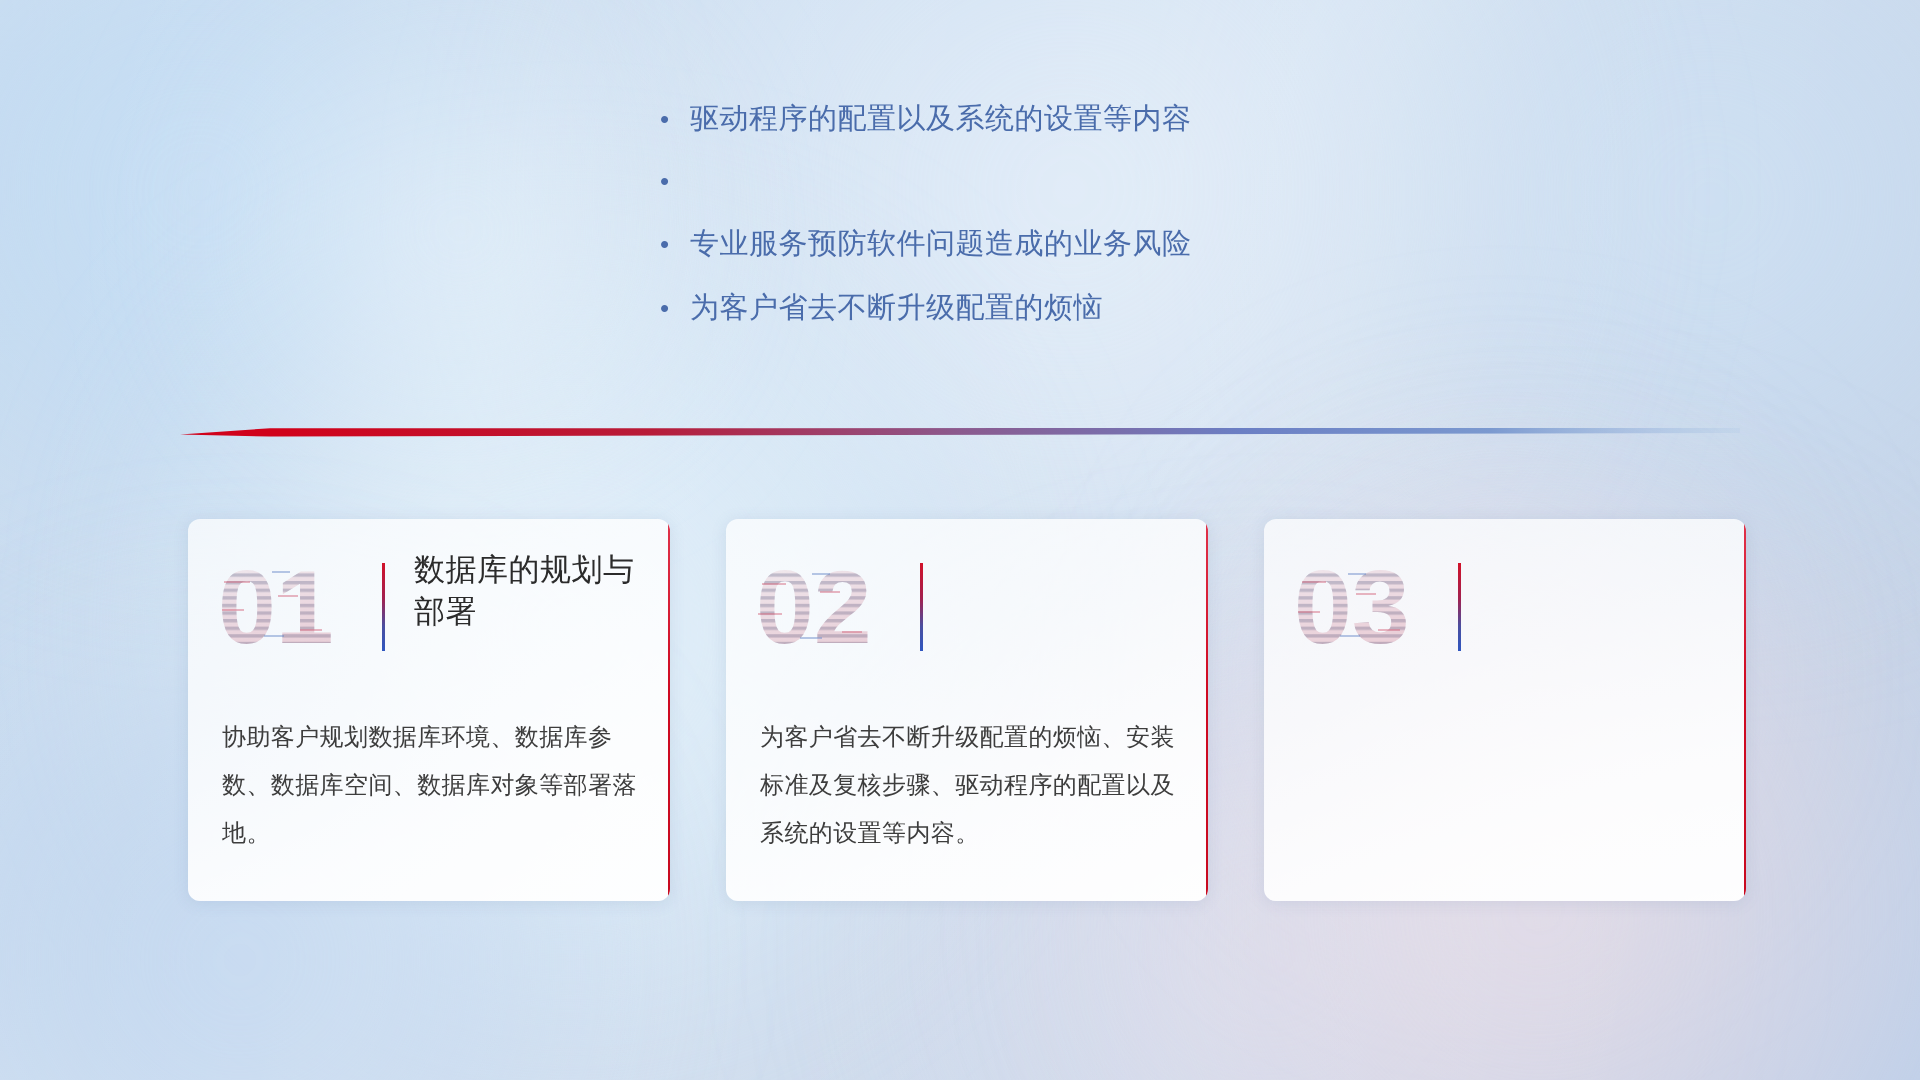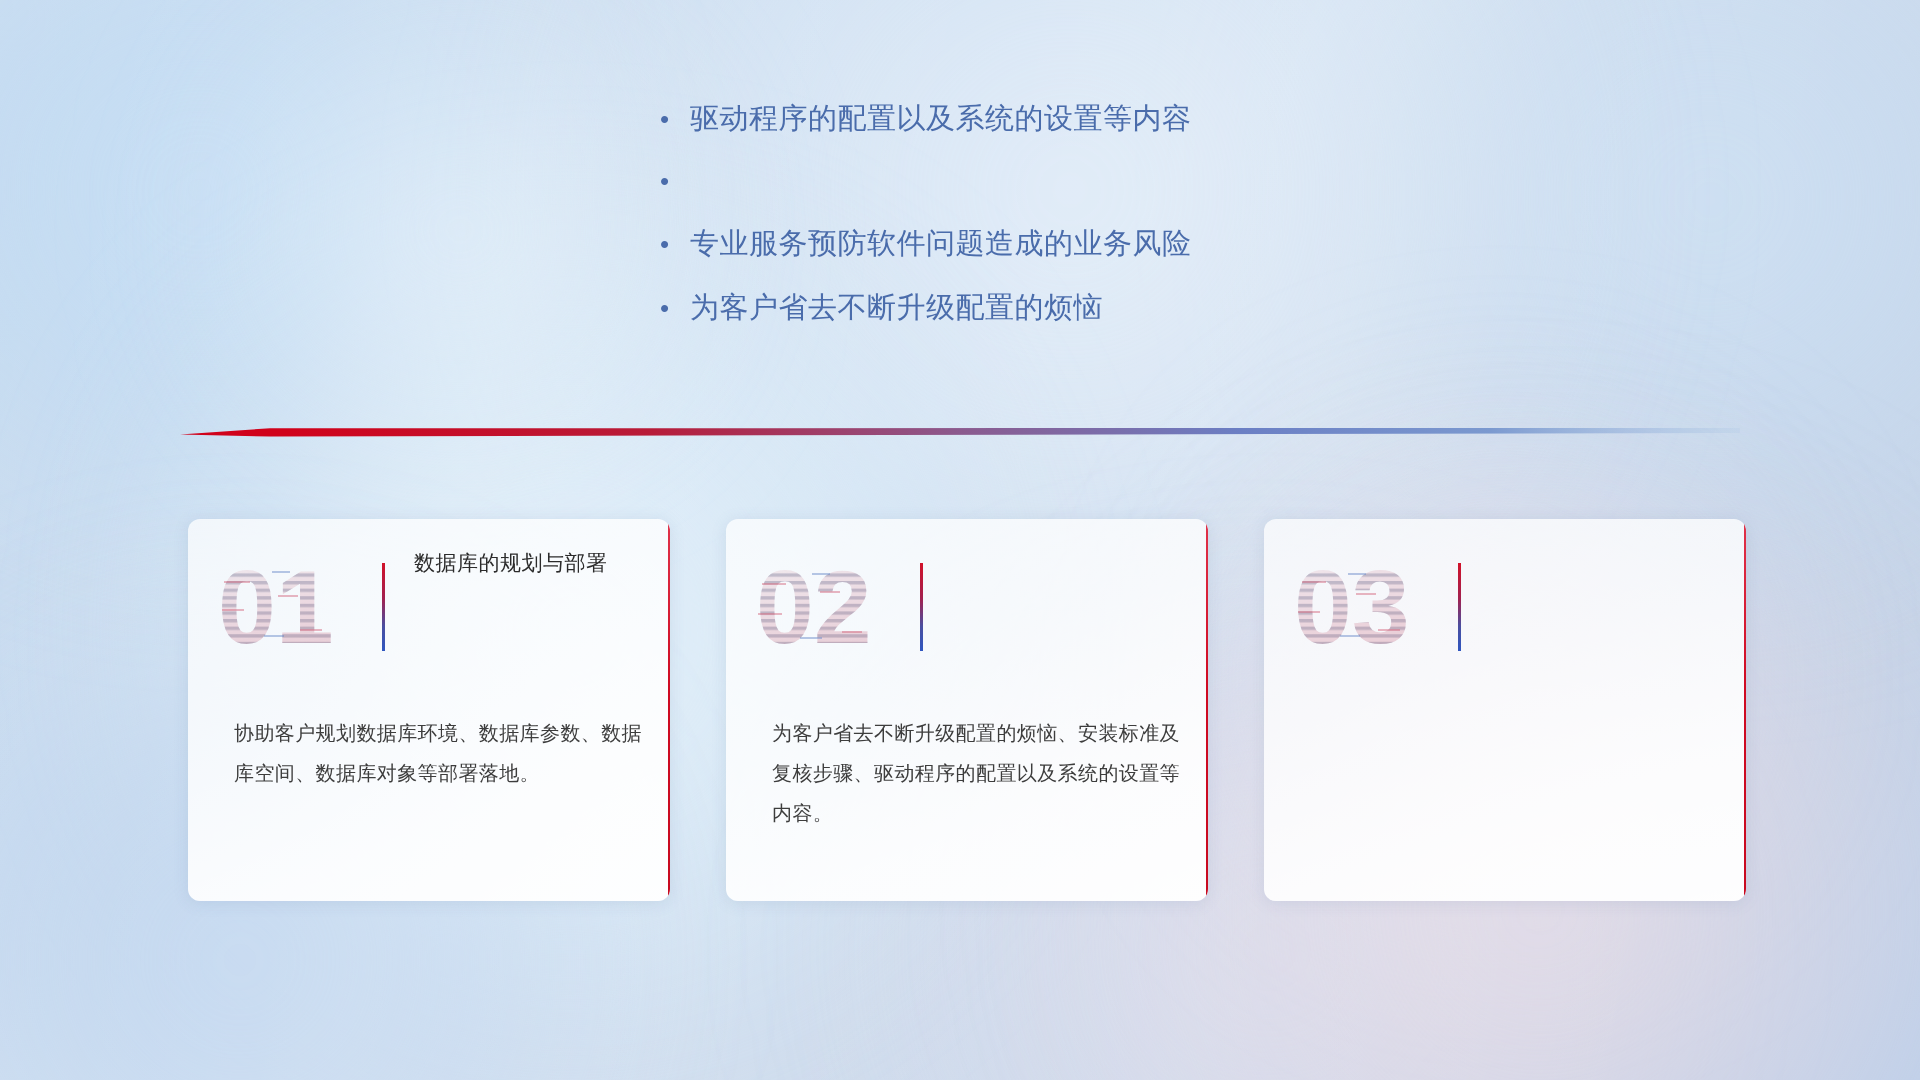--- a/index.html
+++ b/index.html
@@ -94,27 +94,27 @@
     opacity:.95;
   }
   .wm svg{ display:block; width:100%; height:100%; }
   .vbar{
     position:absolute; left:194px; top:44px;
     width:3px; height:88px;
     background:linear-gradient(180deg,#d1122a 0%,#a3204e 40%,#4a4fa0 72%,#2f56c0 100%);
   }
   .card-title{
     position:absolute; left:226px; top:30px; right:20px;
-    font-size:21px; line-height:1.36;
+    font-size:31px; line-height:1.36;
     color:#2b2b2b; font-weight:400; letter-spacing:.5px;
   }
   .card-body{
     position:absolute; left:34px; right:28px; top:194px;
-    font-size:20px; line-height:2.0;
-    color:#3d3d3d; letter-spacing:.4px;margin-left:12px;
+    font-size:24px; line-height:2.0;
+    color:#3d3d3d; letter-spacing:.4px;
   }
 </style>
 </head>
 <body>
 
 <div id="bg">
   <div class="bg-base"></div>
   <div class="glow g1"></div>
   <div class="glow g4"></div>
   <div class="glow g3"></div>

